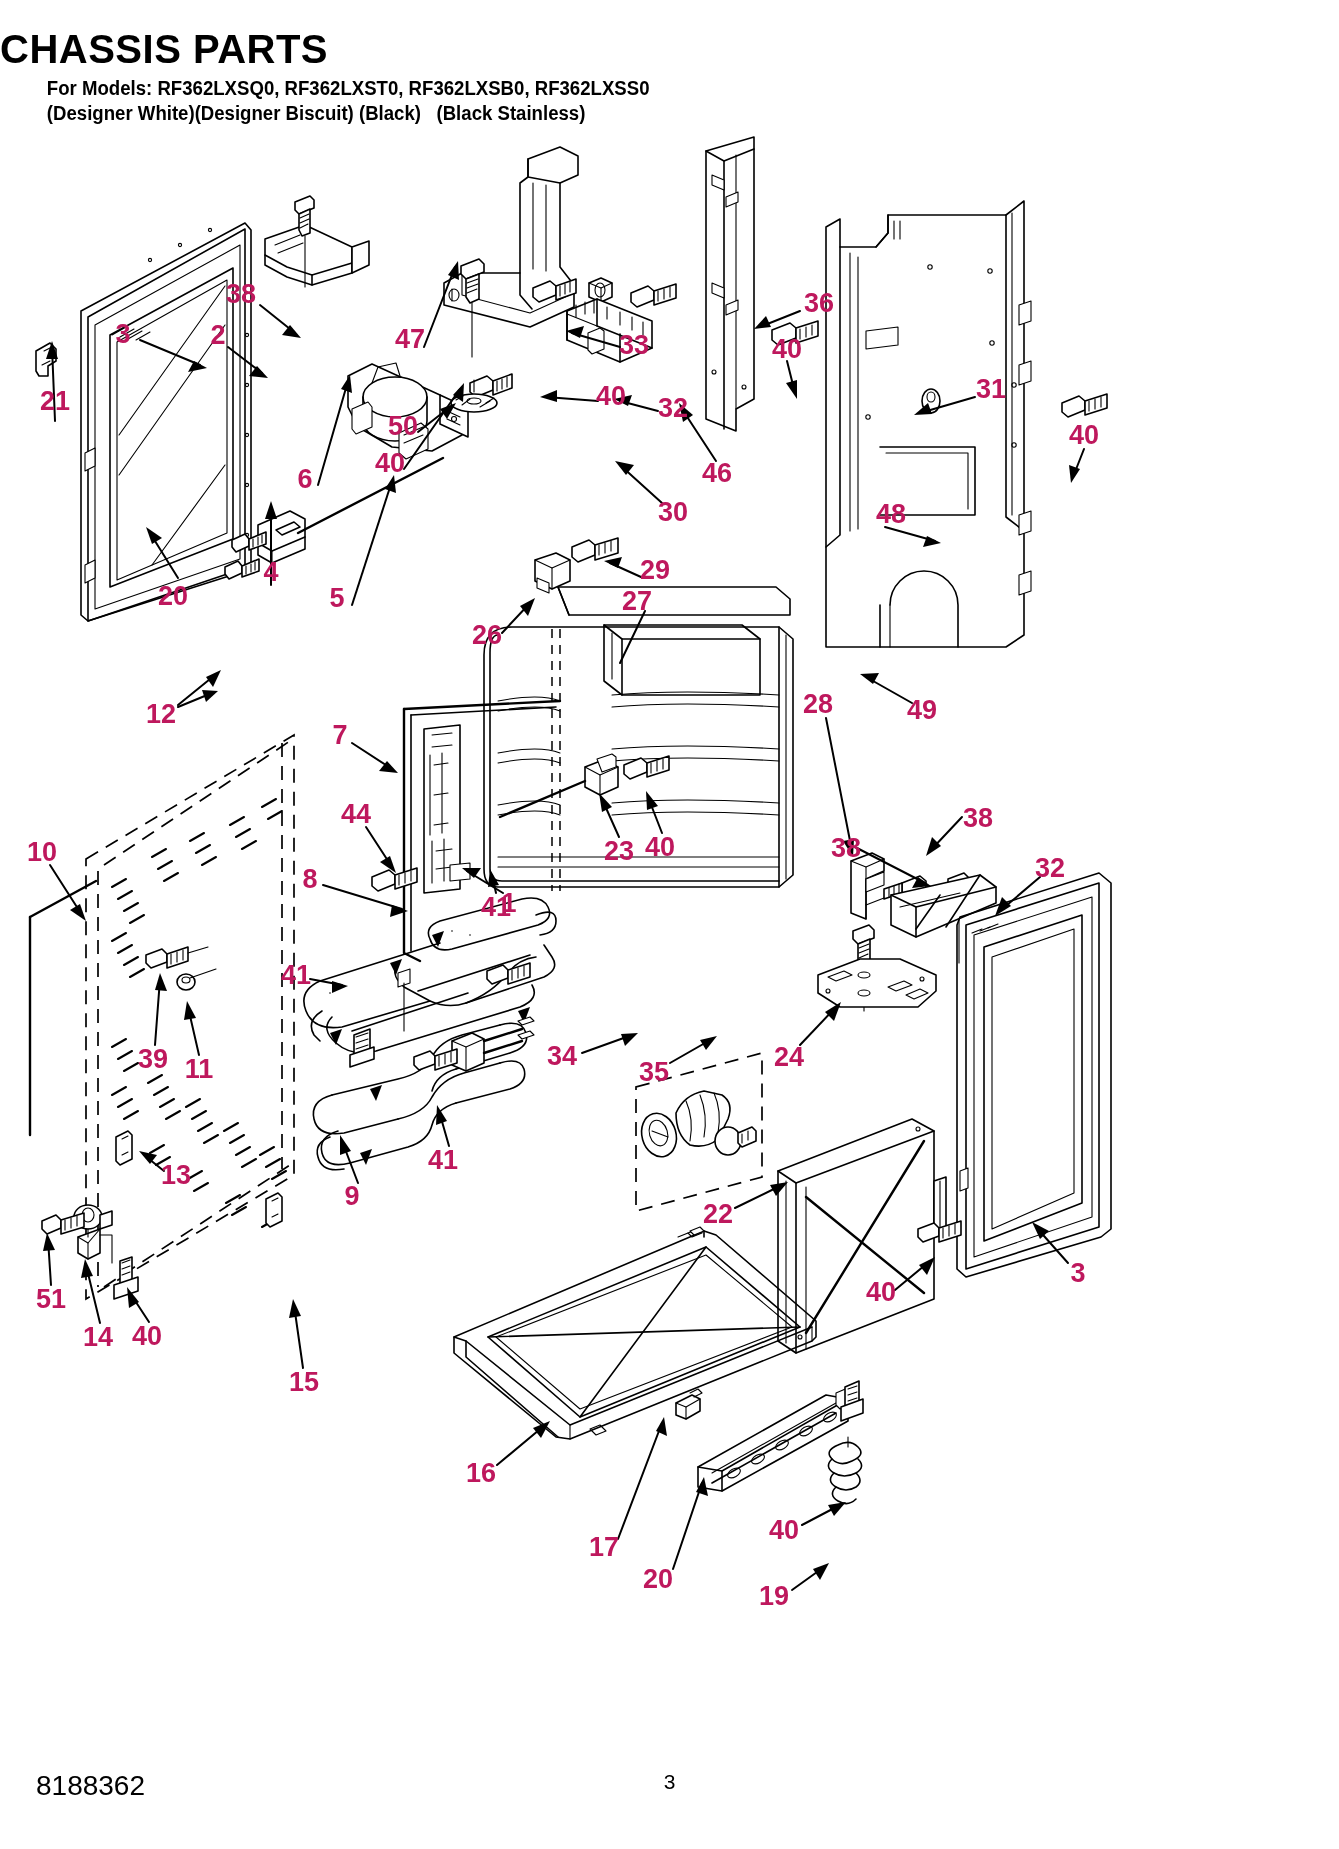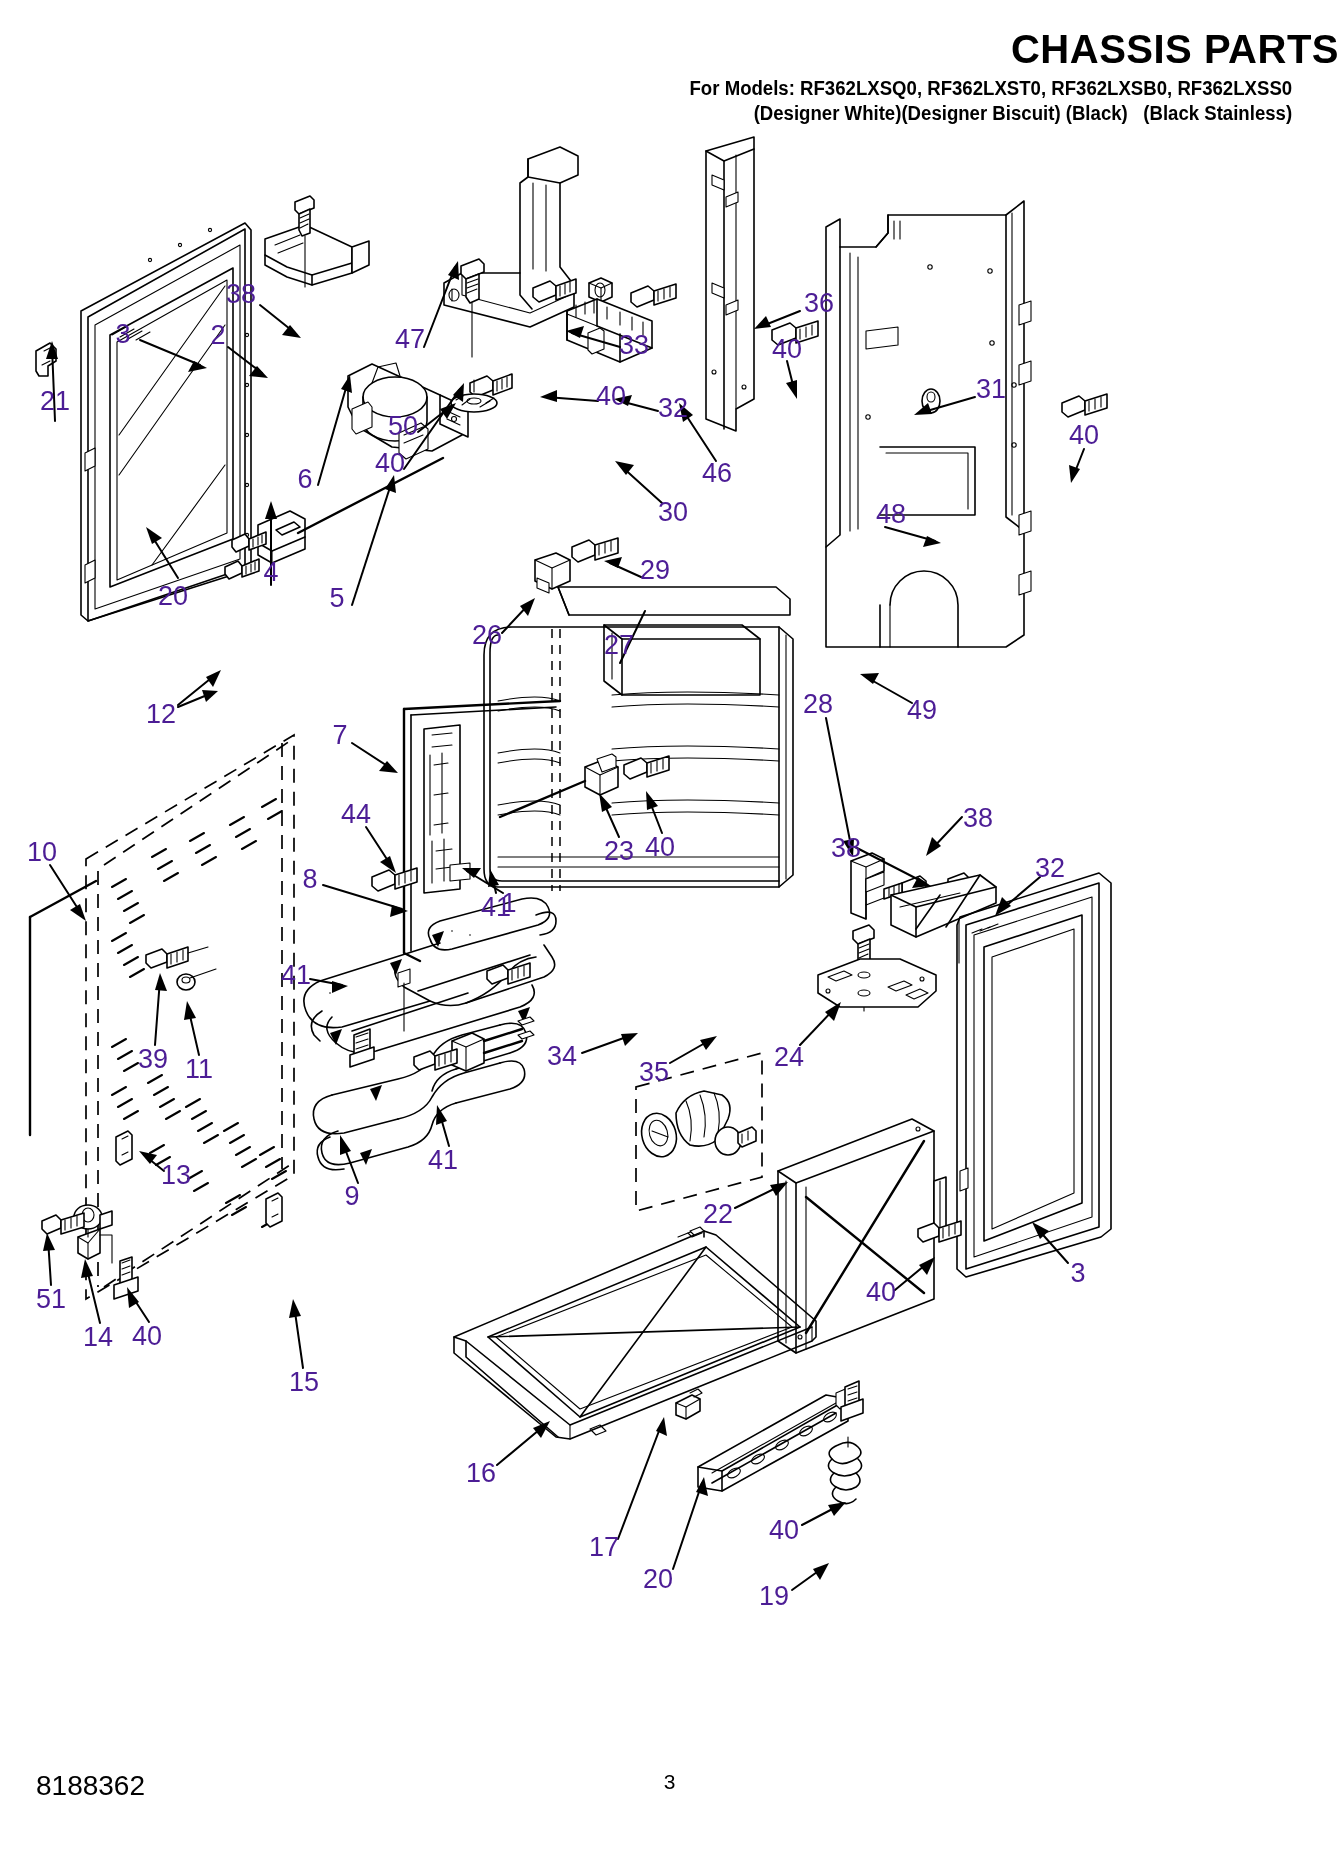--- a/index.html
+++ b/index.html
@@ -19,21 +19,21 @@
     background: #ffffff;
     overflow: hidden;
   }
 
   
   #header {
     position: absolute;
     top: 28px;
     left: 0;
     width: 1339px;
-    text-align: right;
+    text-align: left;
   }
   #doc-title {
     font-family: "Liberation Sans", sans-serif;
     font-weight: bold;
     font-size: 40px;
     letter-spacing: 0.5px;
     line-height: 1.05;
     margin: 0;
   }
   #doc-models {
@@ -75,24 +75,24 @@
   .blk { fill: #000; stroke: none; }
   .dash { fill: none; stroke: #000; stroke-width: 1.7; stroke-dasharray: 14 9; stroke-linecap: butt; }
   .dash-s { fill: none; stroke: #000; stroke-width: 1.5; stroke-dasharray: 9 7; stroke-linecap: butt; }
   .hatch { fill: none; stroke: #000; stroke-width: 2.1; stroke-linecap: round; }
   .lead { fill: none; stroke: #000; stroke-width: 2.0; stroke-linecap: round; }
 
   
   .callout {
     position: absolute;
     font-family: "Liberation Sans", sans-serif;
-    font-weight: normal;
+    font-weight: bold;
     font-size: 27px;
     line-height: 1;
-    color: #4c1d95;
+    color: #be185d;
     white-space: nowrap;
     transform: translate(-50%, -50%);
     user-select: none;
   }
 
   
   #footer {
     position: absolute;
     left: 0;
     top: 1770px;
@@ -1080,21 +1080,21 @@
     <div class="callout" style="left:673px; top:512px;">30</div>
     <div class="callout" style="left:717px; top:473px;">46</div>
     <div class="callout" style="left:819px; top:303px;">36</div>
     <div class="callout" style="left:787px; top:349px;">40</div>
     <div class="callout" style="left:991px; top:389px;">31</div>
     <div class="callout" style="left:1084px; top:435px;">40</div>
     <div class="callout" style="left:891px; top:514px;">48</div>
     <div class="callout" style="left:818px; top:704px;">28</div>
     <div class="callout" style="left:922px; top:710px;">49</div>
     <div class="callout" style="left:655px; top:570px;">29</div>
-    <div class="callout" style="left:619px; top:601px;margin-top:44px;">27</div>
+    <div class="callout" style="left:637px; top:601px;">27</div>
     <div class="callout" style="left:487px; top:635px;">26</div>
     <div class="callout" style="left:340px; top:735px;">7</div>
     <div class="callout" style="left:356px; top:814px;">44</div>
     <div class="callout" style="left:310px; top:879px;">8</div>
     <div class="callout" style="left:509px; top:903px;">1</div>
     <div class="callout" style="left:619px; top:851px;">23</div>
     <div class="callout" style="left:660px; top:847px;">40</div>
     <div class="callout" style="left:496px; top:907px;">41</div>
     <div class="callout" style="left:296px; top:975px;">41</div>
     <div class="callout" style="left:42px;  top:852px;">10</div>

